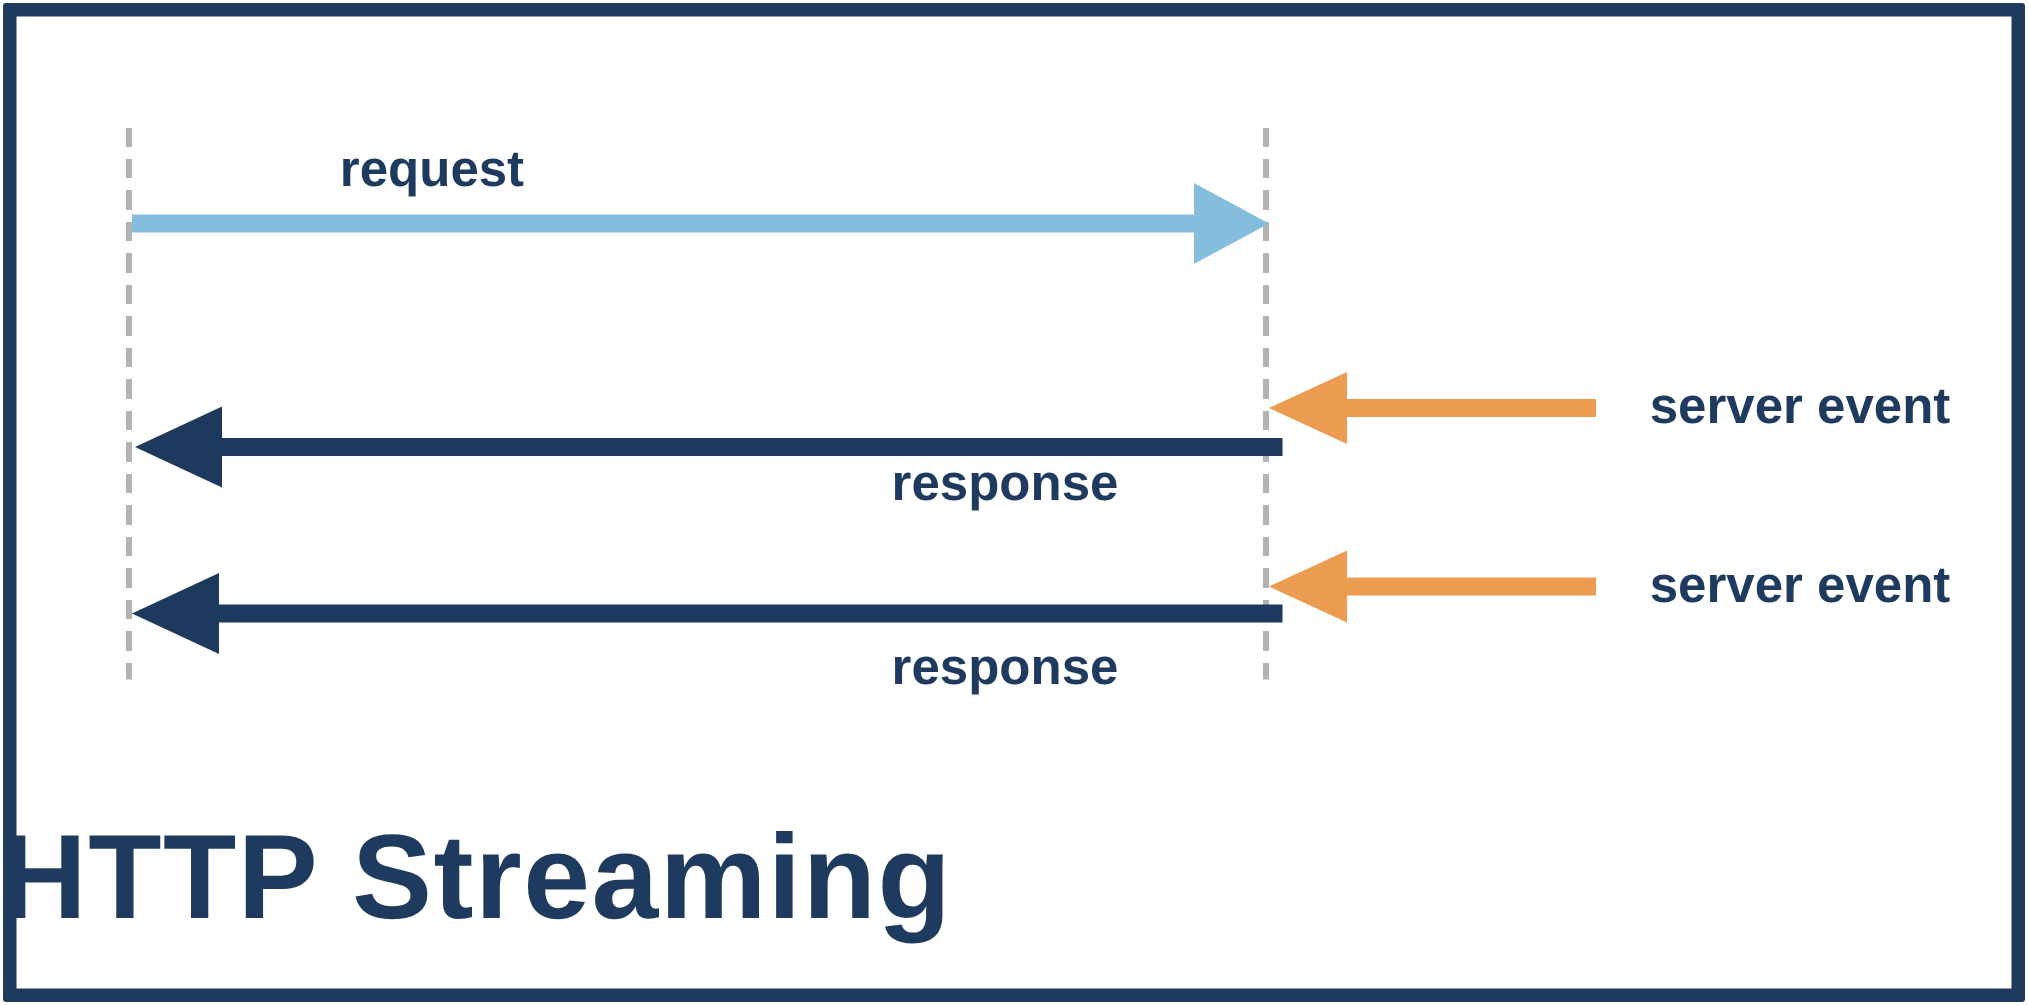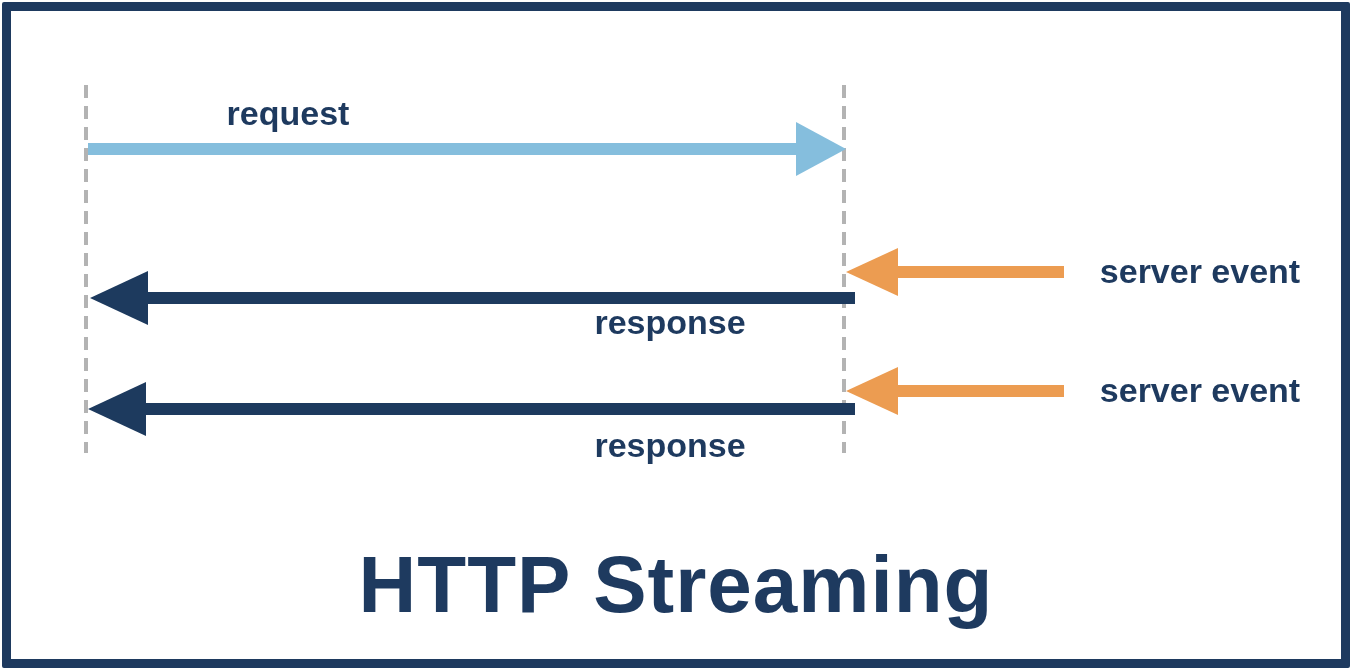--- a/index.html
+++ b/index.html
@@ -70,21 +70,21 @@
   }
   .request-label{left:178px;top:96px;width:220px;text-align:center;}
   .response1-label{left:570px;top:305px;width:200px;}
   .response2-label{left:570px;top:428px;width:200px;}
   .se1-label{left:1080px;top:254px;width:240px;}
   .se2-label{left:1080px;top:373px;width:240px;}
 
   .title{
     position:absolute;
     left:0;right:0;top:545px;
-    text-align:center;
+    text-align:left;
     color:var(--label-text);
     font-size:80px;
     font-weight:600;
     letter-spacing:1px;
     line-height:1;
   }
 </style>
 </head>
 <body>
 

